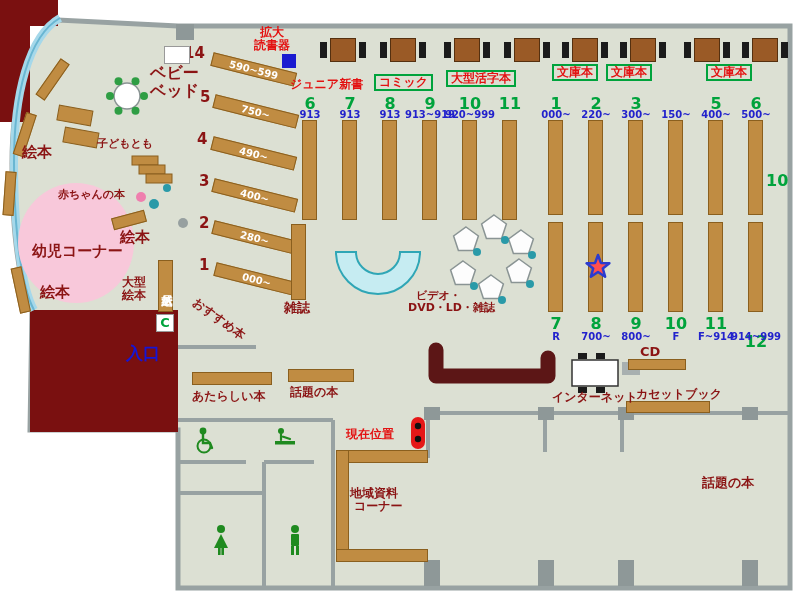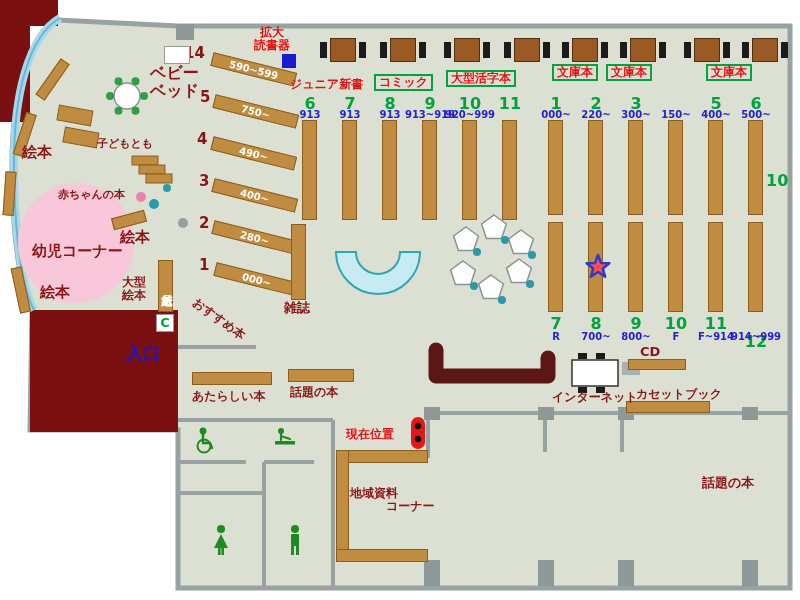--- a/index.html
+++ b/index.html
@@ -300,25 +300,29 @@
   <div class="sh vert" style="left:158px;top:260px;width:15px;height:52px;">紙芝居</div>
   <div class="cbox" style="left:156px;top:314px;">C</div>
 
   <div class="lbl mar f12" style="left:198px;top:296px;transform:rotate(36deg);transform-origin:left top;">おすすめ本</div>
 
   <div class="lbl blue f17" style="left:90px;top:344px;">入口</div>
   <div class="lbl mar f12" style="left:192px;top:390px;">あたらしい本</div>
   <div class="lbl mar f12" style="left:290px;top:386px;">話題の本</div>
   <div class="lbl mar f13" style="left:284px;top:301px;">雑誌</div>
 
+  <div class="lbl mar f11" style="left:408px;top:290px;">
+    <div style="padding-left:8px;">ビデオ・</div>
+    <div>DVD・LD・雑誌</div>
+  </div>
 
   <div class="lbl red f12" style="left:346px;top:428px;">現在位置</div>
   <div class="lbl mar f12" style="left:350px;top:487px;">
     <div>地域資料</div>
-    <div style="padding-left:4px;margin-left:32px;">コーナー</div>
+    <div style="padding-left:4px;">コーナー</div>
   </div>
   <div class="lbl mar f12" style="left:552px;top:391px;">インターネット</div>
   <div class="lbl mar f13" style="left:640px;top:345px;">CD</div>
   <div class="lbl mar f12" style="left:636px;top:388px;">カセットブック</div>
   <div class="lbl mar f13" style="left:702px;top:476px;">話題の本</div>
 
   <svg class="layer" width="800" height="600" style="pointer-events:none;">
     <polygon points="598,255 600.9,262.9 609.4,263.3 602.8,268.5 605.1,276.7 598,272 590.9,276.7 593.2,268.5 586.6,263.3 595.1,262.9" fill="#ff4f4f" stroke="#2a3bd0" stroke-width="2.5" stroke-linejoin="round"></polygon>
     <g>
       <rect x="411" y="417" width="14" height="32" rx="7" fill="#e51818"></rect>

